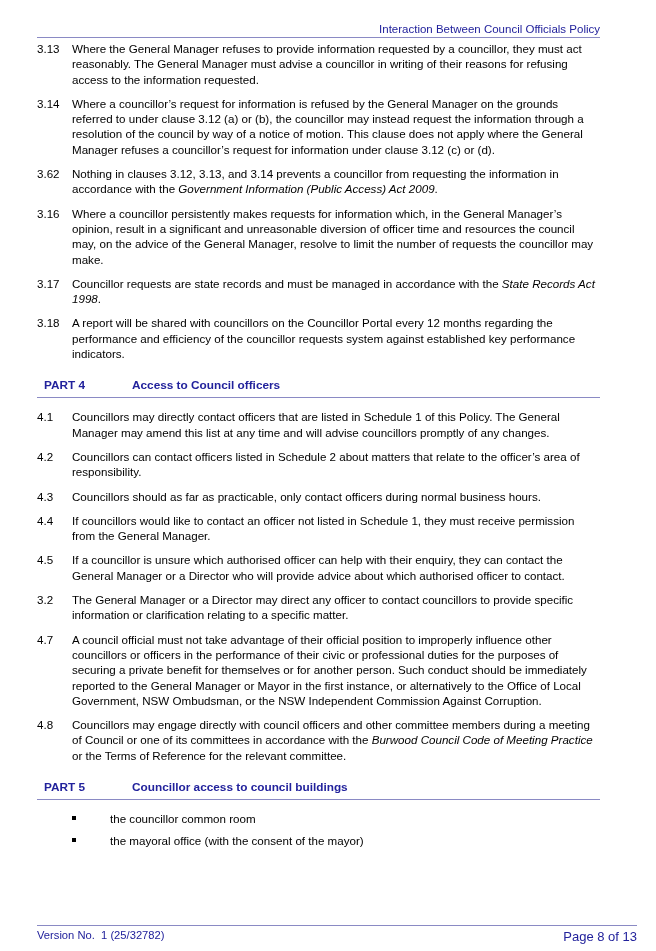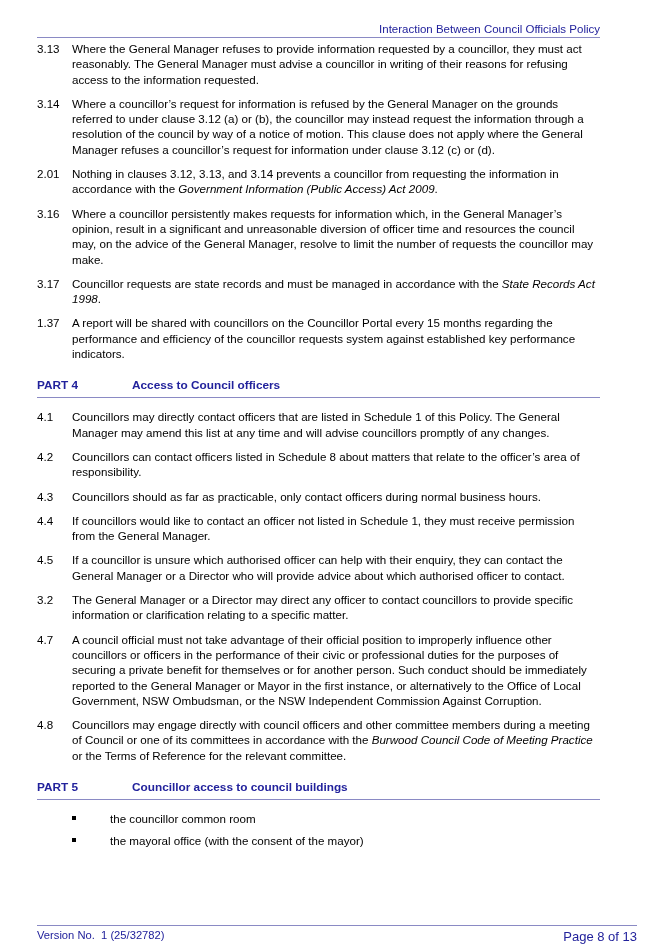--- a/index.html
+++ b/index.html
@@ -82,21 +82,21 @@
     margin-top: 17px;
     margin-bottom: 11px;
     width: 563px;
     margin-left: 37px;
     padding-bottom: 3px;
     border-bottom: 1.2px solid #8a8ac4;
     height: 16px;
   }
   .part .part-label {
     position: absolute;
-    left: 0;
+    left: 7px;
     top: 0;
     font-weight: bold;
     font-size: 11.8px;
     color: #22229C;
     line-height: 14px;
   }
   .part .part-title {
     position: absolute;
     left: 95px;
     top: 0;
@@ -180,52 +180,52 @@
       <span class="num">3.13</span>
       <span class="txt">Where the General Manager refuses to provide information requested by a councillor, they must act reasonably. The General Manager must advise a councillor in writing of their reasons for refusing access to the information requested.</span>
     </div>
 
     <div class="clause">
       <span class="num">3.14</span>
       <span class="txt">Where a councillor’s request for information is refused by the General Manager on the grounds referred to under clause 3.12 (a) or (b), the councillor may instead request the information through a resolution of the council by way of a notice of motion. This clause does not apply where the General Manager refuses a councillor’s request for information under clause 3.12 (c) or (d).</span>
     </div>
 
     <div class="clause">
-      <span class="num">2.01</span>
+      <span class="num">3.62</span>
       <span class="txt"><span>Nothing in clauses 3.12, 3.13, and 3.14 prevents a councillor from requesting the information in accordance with the </span><i>Government Information (Public Access) Act 2009</i><span>.</span></span>
     </div>
 
     <div class="clause">
       <span class="num">3.16</span>
       <span class="txt">Where a councillor persistently makes requests for information which, in the General Manager’s opinion, result in a significant and unreasonable diversion of officer time and resources the council may, on the advice of the General Manager, resolve to limit the number of requests the councillor may make.</span>
     </div>
 
     <div class="clause">
       <span class="num">3.17</span>
       <span class="txt"><span>Councillor requests are state records and must be managed in accordance with the </span><i>State Records Act 1998</i><span>.</span></span>
     </div>
 
     <div class="clause">
-      <span class="num">1.37</span>
-      <span class="txt">A report will be shared with councillors on the Councillor Portal every 15 months regarding the performance and efficiency of the councillor requests system against established key performance indicators.</span>
+      <span class="num">3.18</span>
+      <span class="txt">A report will be shared with councillors on the Councillor Portal every 12 months regarding the performance and efficiency of the councillor requests system against established key performance indicators.</span>
     </div>
 
     <div class="part">
       <span class="part-label">PART 4</span>
       <span class="part-title">Access to Council officers</span>
     </div>
 
     <div class="clause">
       <span class="num">4.1</span>
       <span class="txt">Councillors may directly contact officers that are listed in Schedule 1 of this Policy. The General Manager may amend this list at any time and will advise councillors promptly of any changes.</span>
     </div>
 
     <div class="clause">
       <span class="num">4.2</span>
-      <span class="txt">Councillors can contact officers listed in Schedule 8 about matters that relate to the officer’s area of responsibility.</span>
+      <span class="txt">Councillors can contact officers listed in Schedule 2 about matters that relate to the officer’s area of responsibility.</span>
     </div>
 
     <div class="clause">
       <span class="num">4.3</span>
       <span class="txt">Councillors should as far as practicable, only contact officers during normal business hours.</span>
     </div>
 
     <div class="clause">
       <span class="num">4.4</span>
       <span class="txt">If councillors would like to contact an officer not listed in Schedule 1, they must receive permission from the General Manager.</span>

